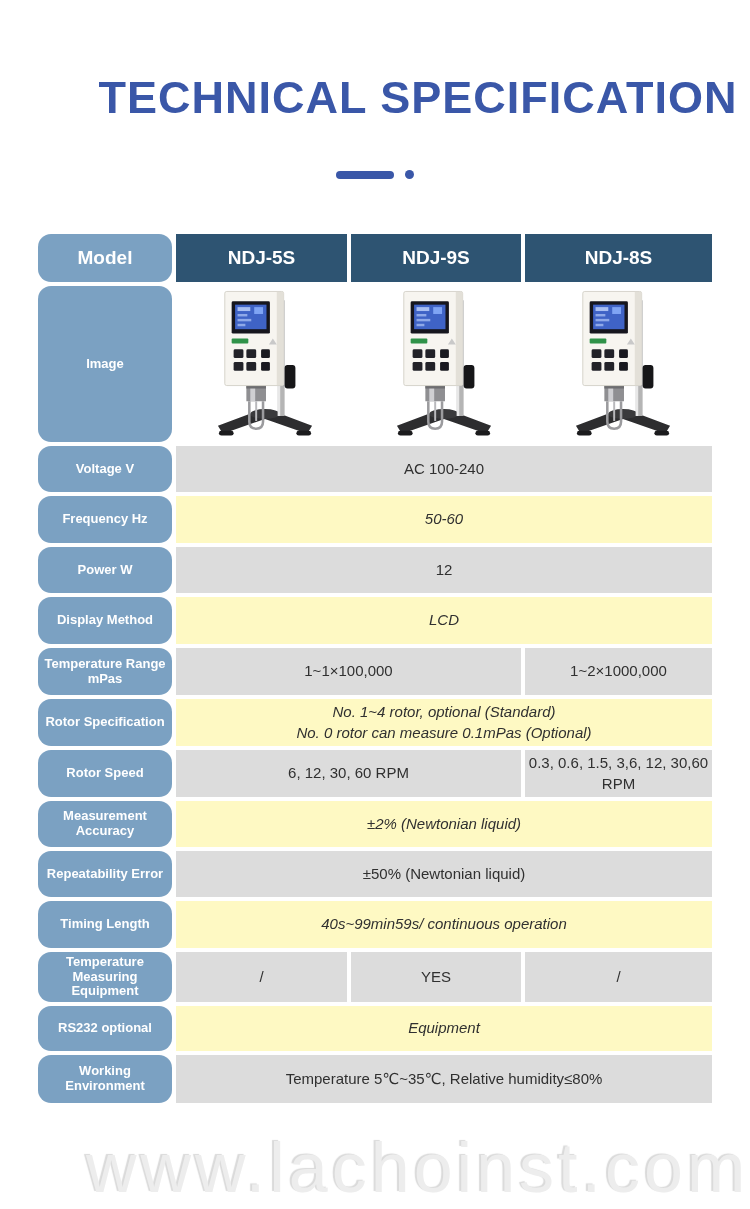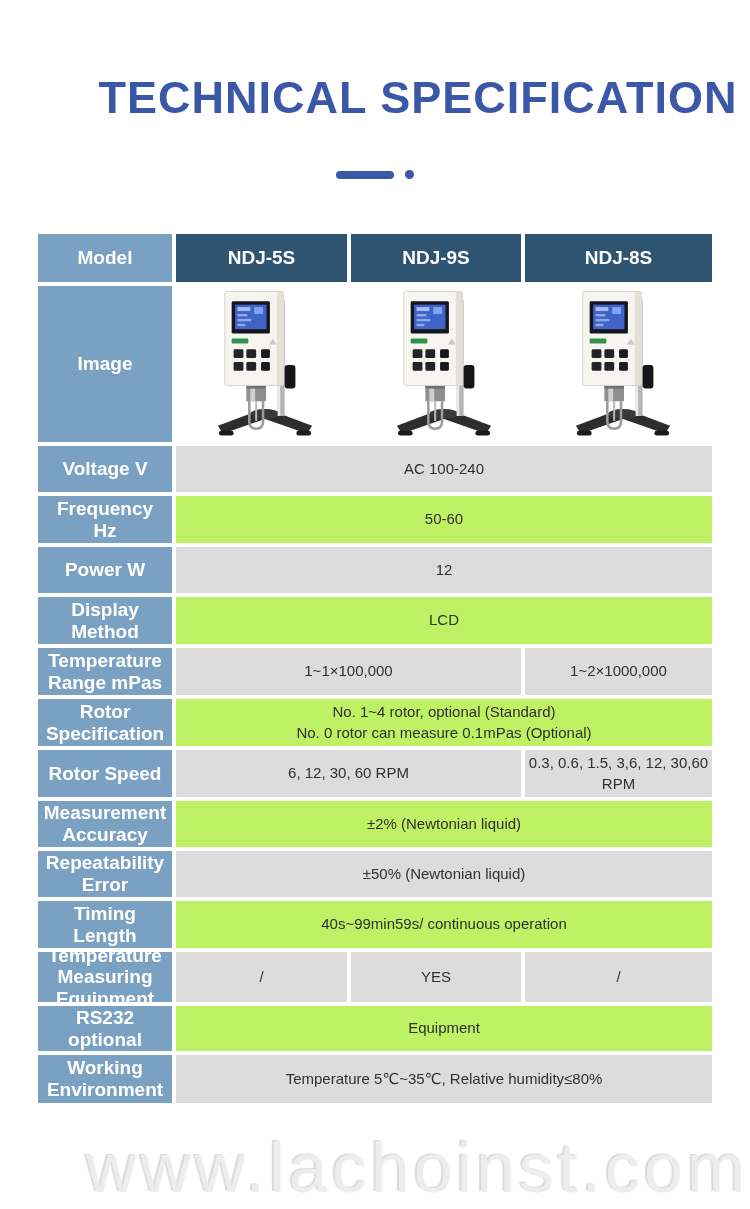--- a/index.html
+++ b/index.html
@@ -28,28 +28,28 @@
     grid-template-columns: 134px 171px 170px 187px;
     grid-template-rows: 48px 156px 46px 47px 46px 47px 47px 47px 47px 46px 46px 47px 50px 45px 48px;
     gap: 4px;
   }
   .cell {
     display: flex; flex-direction: column;
     align-items: center; justify-content: center;
     text-align: center;
   }
   .hdr-model, .lbl {
-    background: #7ba1c2; color: #ffffff; font-weight: 700;
+    background: #7ba1c2; color: #ffffff; font-weight: 700; border-radius: 13px;
   }
   .hdr-model { font-size: 19px; }
   .hdr-dark  { background: #2e5472; color: #ffffff; font-weight: 700; font-size: 19px; text-align: right; }
-  .lbl { font-size: 19px; line-height: 1.14; padding: 3px 6px; }
+  .lbl { font-size: 13px; line-height: 1.14; padding: 3px 6px; }
   .val { color: #303030; font-size: 15px; line-height: 1.35; padding: 2px 2px; }
   .bg-a { background: #dcdcdc; }
-  .bg-b { background: #bef264; }
+  .bg-b { background: #fef9c3; font-style: italic; }
   .span3 { grid-column: span 3; }
   .span2 { grid-column: span 2; }
   .img-strip {
     background: #ffffff;
     flex-direction: row; justify-content: space-around; align-items: center;
   }
   .device { width: 102px; height: 148px; }
 
   .watermark {
     position: absolute; top: 1128px; left: 86px;

